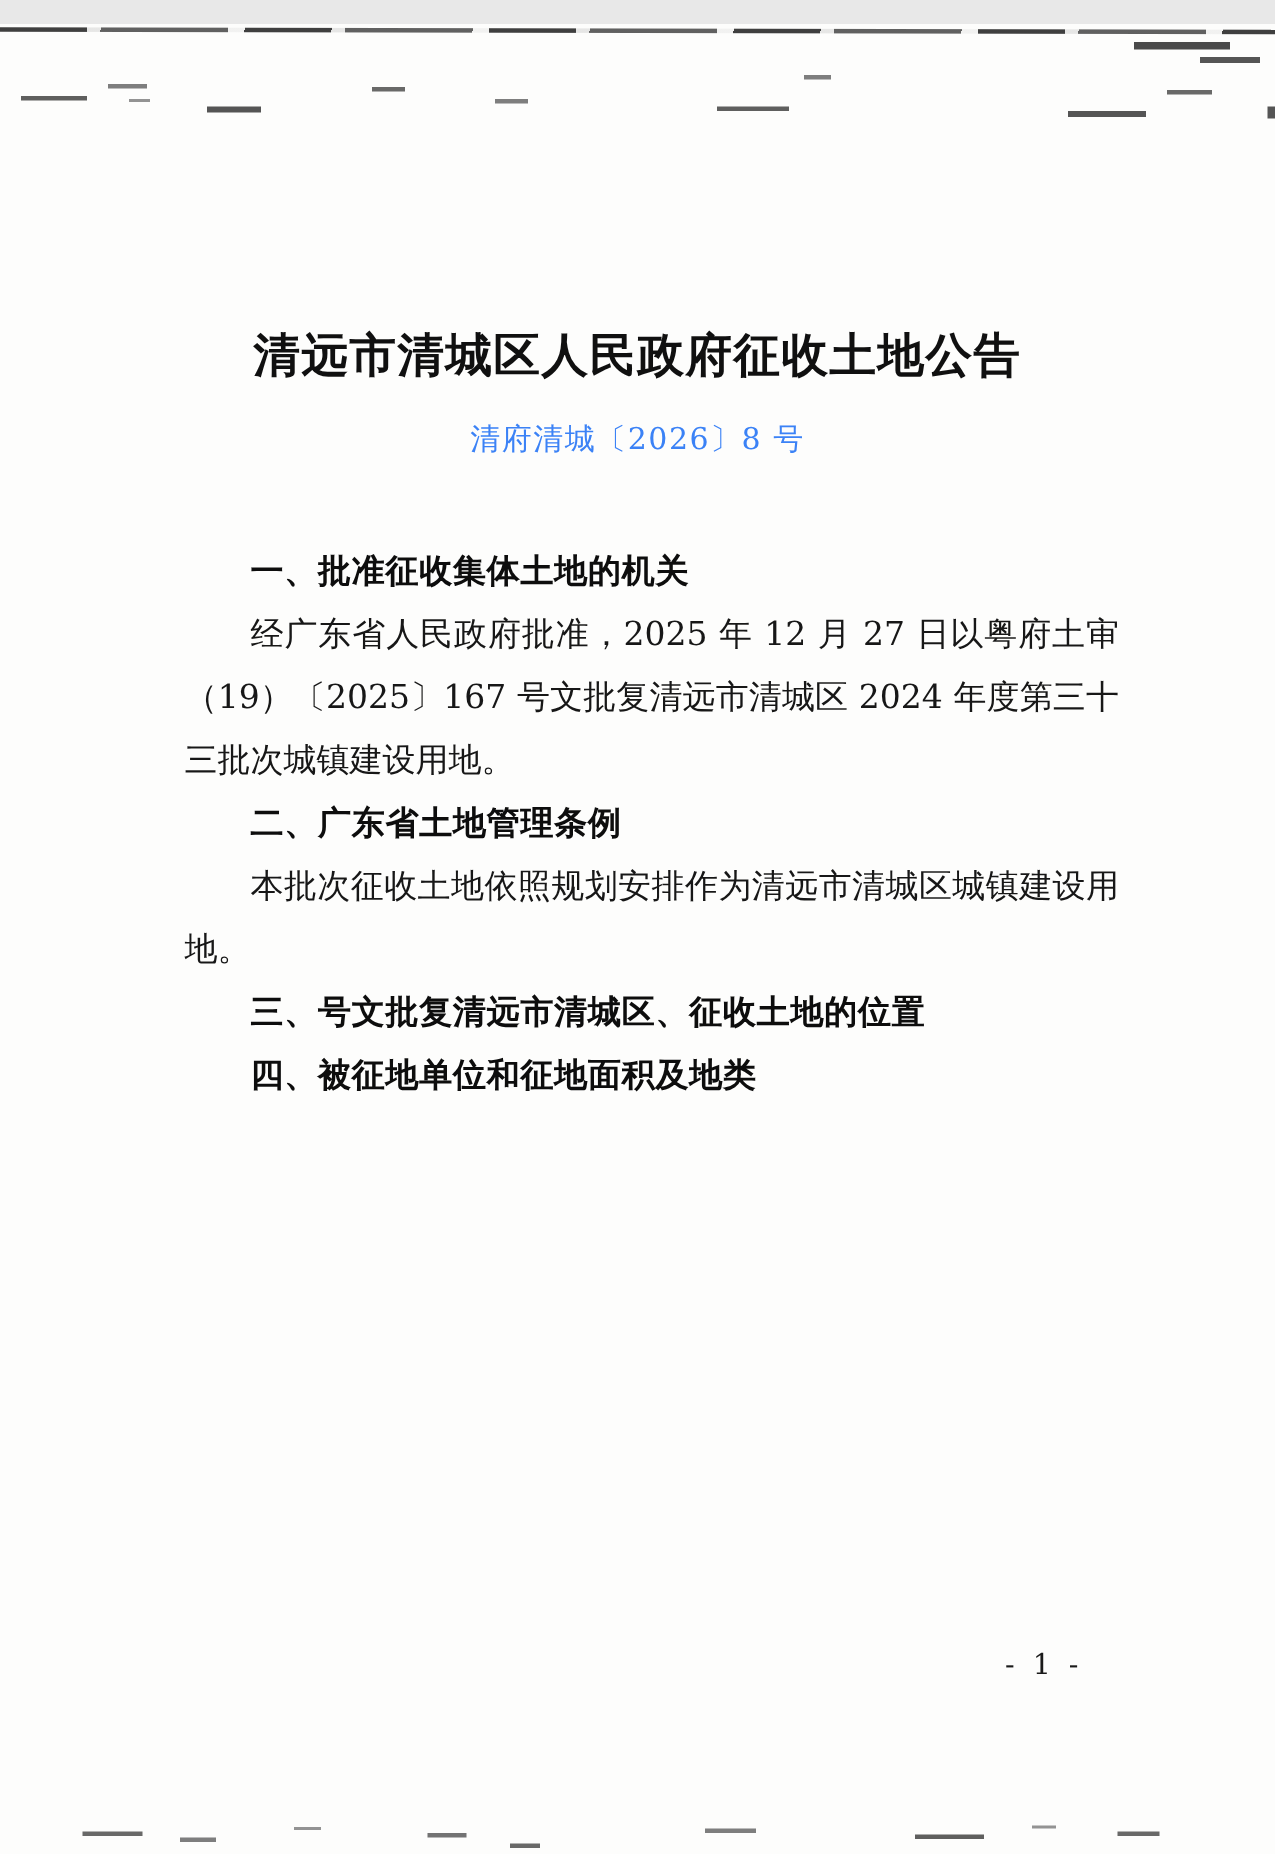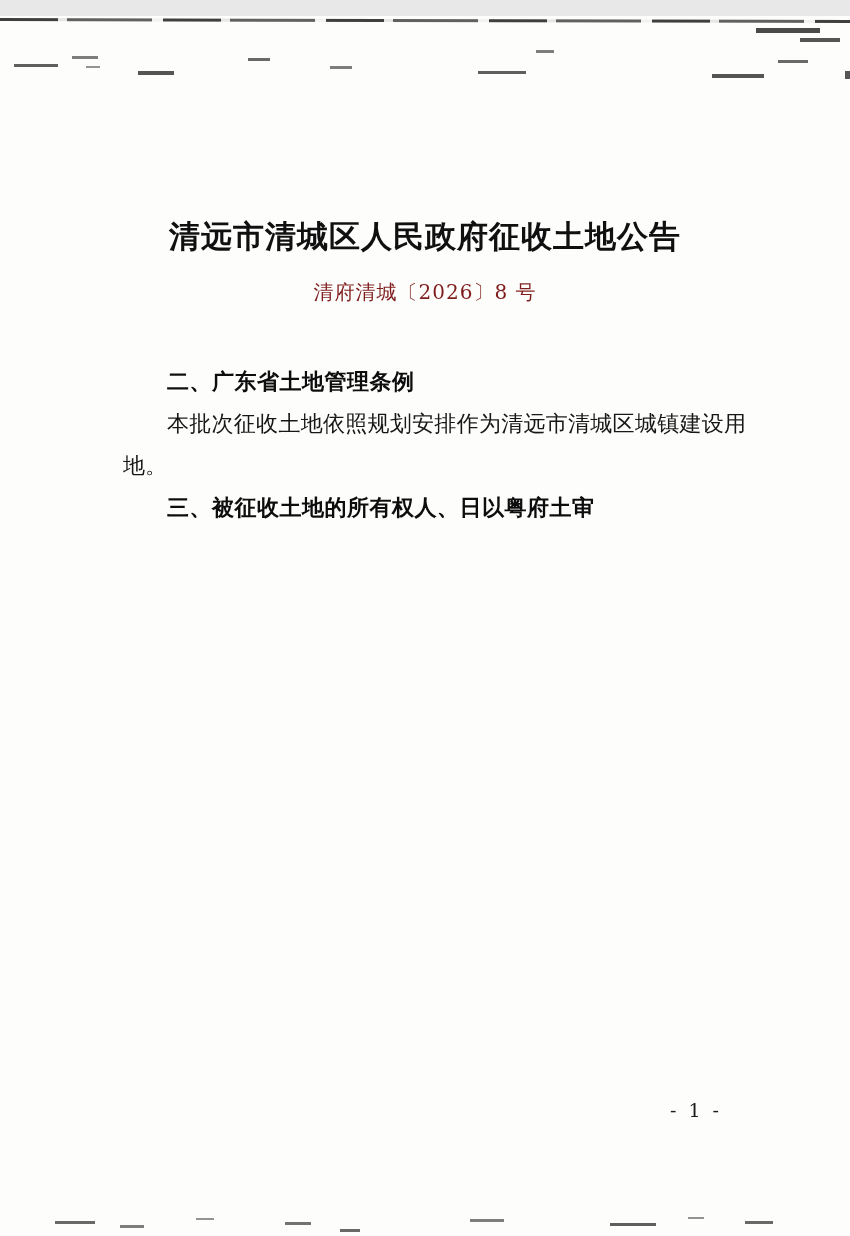--- a/index.html
+++ b/index.html
@@ -26,21 +26,21 @@
     color: #101010;
   }
   .doc-number {
     position: absolute;
     top: 263px;
     left: 0;
     width: 100%;
     text-align: center;
     font-size: 20px;
     letter-spacing: 1px;
-    color: #7f1d1d;
+    color: #3b82f6;
   }
   .doc-body {
     position: absolute;
     top: 345px;
     left: 123px;
     width: 623px;
     font-size: 22px;
     line-height: 42px;
     text-align: justify;
   }
@@ -120,22 +120,25 @@
   <div class="noise" style="left:470px;bottom:30px;width:34px;height:3px;opacity:.6"></div>
   <div class="noise" style="left:610px;bottom:26px;width:46px;height:3px;opacity:.75"></div>
   <div class="noise" style="left:688px;bottom:33px;width:16px;height:2px;opacity:.5"></div>
   <div class="noise" style="left:745px;bottom:28px;width:28px;height:3px;opacity:.7"></div>
 
   <h1 class="doc-title">清远市清城区人民政府征收土地公告</h1>
   <div class="doc-number">清府清城〔2026〕8 号</div>
 
   <div class="doc-body">
 
+    <h2>一、批准征收集体土地的机关</h2>
+    <p>经广东省人民政府批准，2025 年 12 月 27 日以粤府土审（19）〔2025〕167 号文批复清远市清城区 2024 年度第三十三批次城镇建设用地。</p>
 
     <h2>二、广东省土地管理条例</h2>
     <p>本批次征收土地依照规划安排作为清远市清城区城镇建设用地。</p>
 
-    <h2>三、被征收土地的所有权人、日以粤府土审</h2>
+    <h2>三、号文批复清远市清城区、征收土地的位置</h2>
 
+    <h2>四、被征地单位和征地面积及地类</h2>
   </div>
 
   <div class="page-number">- 1 -</div>
 </div>
 
 </body></html>

